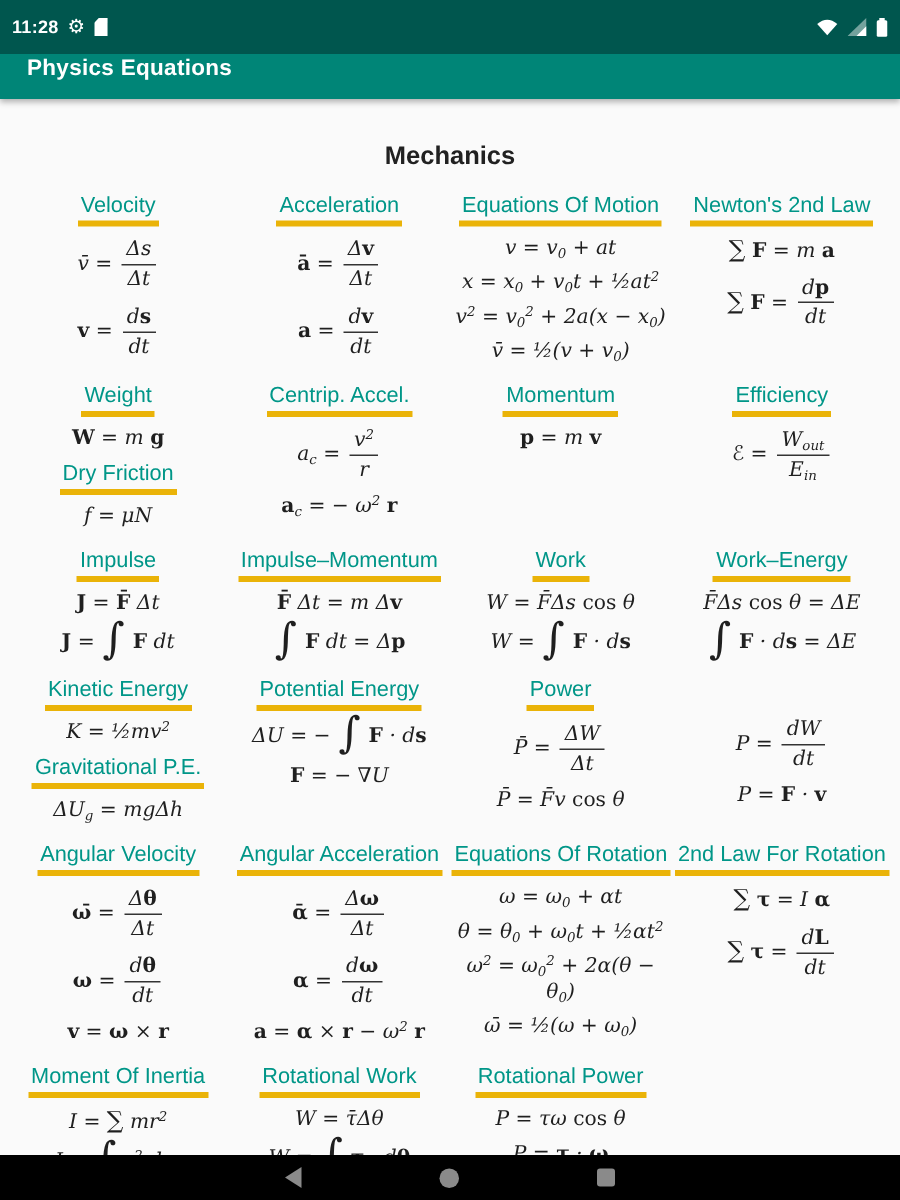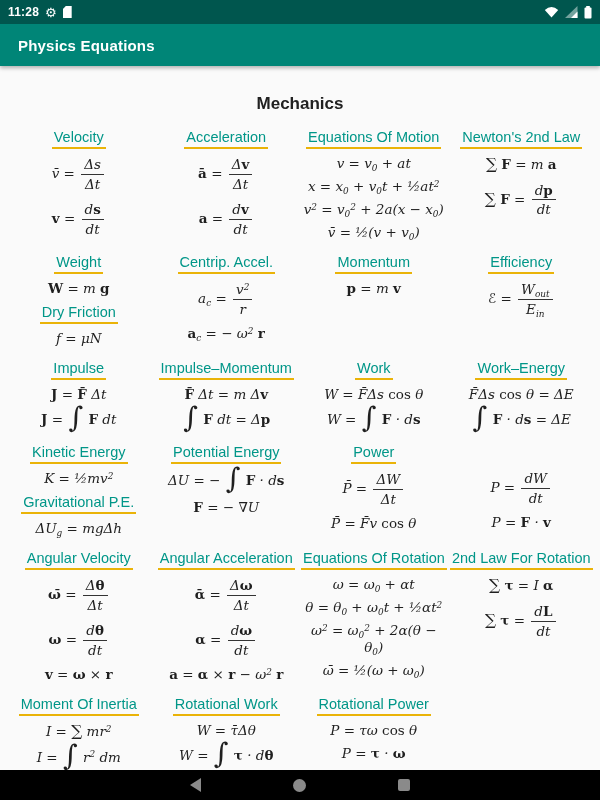--- a/index.html
+++ b/index.html
@@ -1,21 +1,21 @@
 <!DOCTYPE html>
 <html><head>
 <meta charset="utf-8">
 <style>
   html,body{margin:0;padding:0;}
   body{width:600px;height:800px;overflow:hidden;background:#fafafa;
        font-family:"Liberation Sans", sans-serif;-webkit-font-smoothing:antialiased;}
   .device{position:relative;width:600px;height:800px;overflow:hidden;background:#fafafa;}
 
   
-  .status-bar{position:absolute;top:0;left:0;right:0;height:24px;background:#00564e;
+  .status-bar{position:absolute;top:0;left:0;right:0;height:36px;background:#00564e;
               display:flex;align-items:center;justify-content:space-between;
               padding:0 8px;box-sizing:border-box;color:#fff;z-index:5;}
   .sb-left,.sb-right{display:flex;align-items:center;gap:6px;}
   .sb-time{font-size:12px;font-weight:bold;letter-spacing:.2px;}
   .sb-gear{font-size:13px;line-height:1;font-family:"DejaVu Sans",sans-serif;}
   .sb-sd{width:9px;height:12px;background:#fff;
          clip-path:polygon(35% 0,100% 0,100% 100%,0 100%,0 28%);}
   .sb-svg{display:block;}
 
   
@@ -28,21 +28,21 @@
   .content{position:absolute;top:66px;bottom:30px;left:0;right:0;overflow:hidden;
            background:#fafafa;padding:4px 6px;box-sizing:border-box;}
   .page-heading{text-align:center;font-size:17px;font-weight:bold;color:#212121;
                 margin:24px 0 14px 0;}
   .grid-row{display:grid;grid-template-columns:repeat(4,1fr);column-gap:2px;
             align-items:start;margin-bottom:6px;}
   .cell{text-align:center;min-width:0;}
   .group{margin-bottom:4px;}
   .group.headless{padding-top:21px;}
   .gtitle{display:inline-block;color:#009688;font-size:14.5px;line-height:1.25;
-          border-bottom:2px solid #eab308;padding:0 2px 1px 2px;margin-bottom:1px;
+          border-bottom:4px solid #eab308;padding:0 2px 1px 2px;margin-bottom:1px;
           white-space:nowrap;}
 
   
   .eq{font-family:"DejaVu Serif","DejaVu Sans",serif;font-style:italic;
       font-size:13.5px;color:#1f1f1f;margin:5px 0 6px 0;line-height:1.25;}
   .eq b{font-style:normal;font-weight:bold;}
   .eq .rm{font-style:normal;}
   .eq sub{font-size:.66em;vertical-align:-.3em;line-height:0;}
   .eq sup{font-size:.66em;vertical-align:.5em;line-height:0;}
   .frac{display:inline-flex;flex-direction:column;vertical-align:middle;

